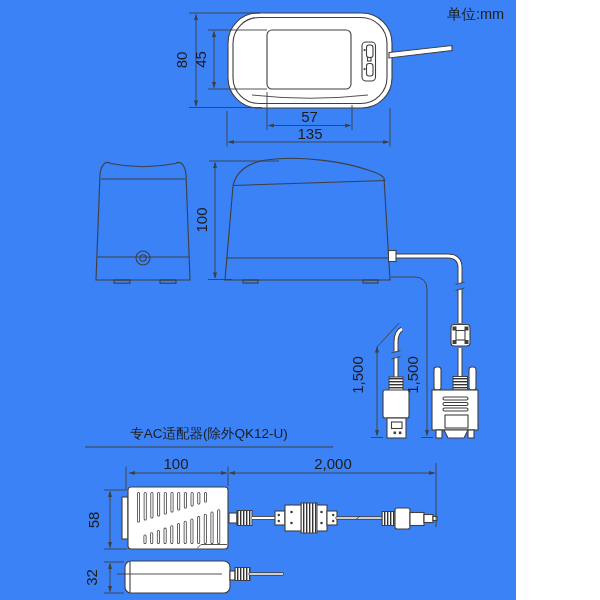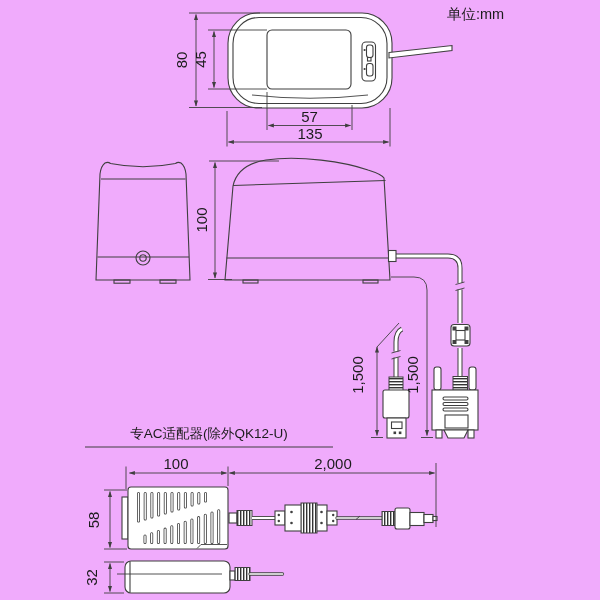--- a/index.html
+++ b/index.html
@@ -1,16 +1,16 @@
 <!DOCTYPE html>
 <html><head>
 <meta charset="utf-8">
 <style>
   html,body{margin:0;padding:0;background:#ffffff;}
-  #canvas{position:relative;width:600px;height:600px;background:#f0abfc;overflow:hidden;
+  #canvas{position:relative;width:516px;height:600px;background:#3b82f6;overflow:hidden;
           font-family:"Liberation Sans", sans-serif;}
   svg{display:block;}
   .o   {fill:none;stroke:#3f3f3f;stroke-width:1.1;}
   .of  {fill:#ffffff;stroke:#3f3f3f;stroke-width:1.1;}
   .thin{fill:none;stroke:#3f3f3f;stroke-width:0.9;}
   .dim {fill:none;stroke:#3f3f3f;stroke-width:0.9;}
   .cab-o{fill:none;stroke:#3f3f3f;stroke-width:5;}
   .cab-i{fill:none;stroke:#ffffff;stroke-width:3;}
   .cord-o{fill:none;stroke:#3f3f3f;stroke-width:4;}
   .cord-i{fill:none;stroke:#ffffff;stroke-width:2.2;}

